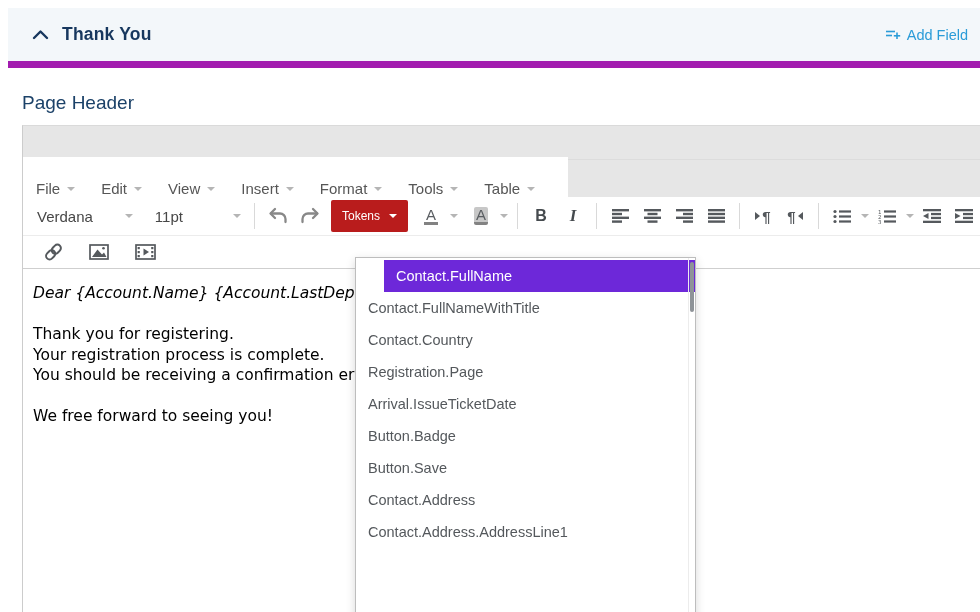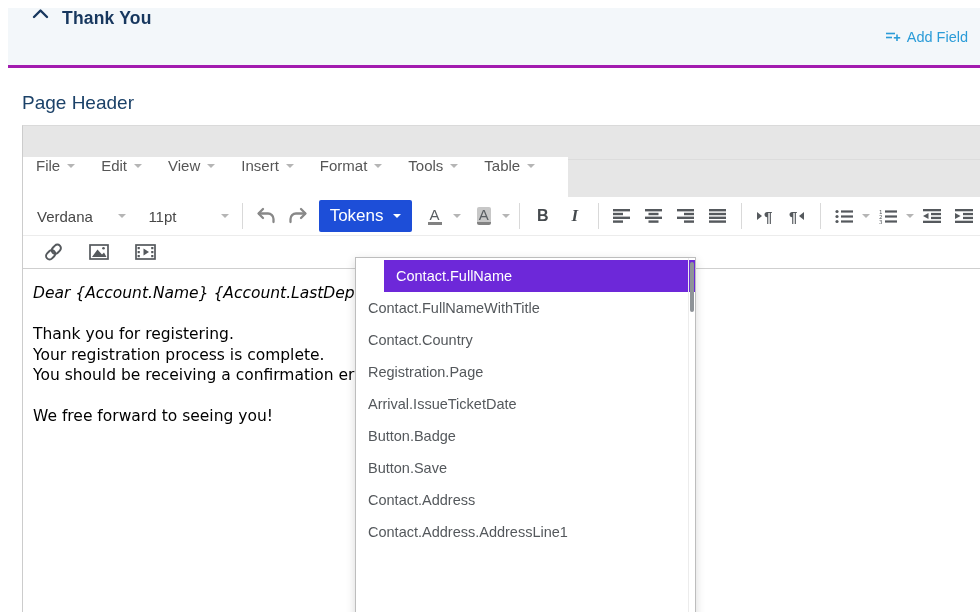--- a/index.html
+++ b/index.html
@@ -5,22 +5,22 @@
   * { margin:0; padding:0; box-sizing:border-box; }
   html,body { width:980px; height:612px; }
   body {
     position:relative; overflow:hidden; background:#fff;
     font-family:"Liberation Sans", sans-serif;
   }
 
   
   .header-panel {
     position:absolute; left:8px; top:8px; right:0; height:60px;
-    background:#f3f7fa; border-bottom:3px solid #a21caf;
-    display:flex; align-items:flex-start;
+    background:#f3f7fa; border-bottom:7px solid #a21caf;
+    display:flex; align-items:center;
   }
   .chevron-btn { margin-left:24px; display:flex; align-items:center; cursor:pointer; }
   .panel-title {
     margin-left:13px; color:#17375e; font-size:17.5px; font-weight:600; letter-spacing:.2px;
   }
   .add-field {
     position:absolute; right:12px; top:0; height:100%;
     display:flex; align-items:center; gap:6px;
     color:#2b9cd8; font-size:14.5px; font-weight:500; cursor:pointer;
   }
@@ -33,21 +33,21 @@
 
   
   .editor {
     position:absolute; left:22px; top:125px; right:0; bottom:0;
     border-left:1px solid #ccc; border-top:1px solid #dadada; background:#fff;
   }
   .ed-header { position:absolute; top:0; left:0; right:0; height:71px; background:#e6e6e6; }
   .ed-header-divider { position:absolute; top:33px; left:0; right:0; height:1px; background:#dcdcdc; }
   .menubar {
     position:absolute; left:0; top:31px; height:40px; width:545px; background:#fff;
-    display:flex; align-items:flex-start; padding-left:13px;
+    display:flex; align-items:flex-end; padding-left:13px;
   }
   .menu-item {
     display:flex; align-items:center; margin-right:26px;
     color:#565656; font-size:15px; cursor:pointer;
   }
   .caret {
     width:0; height:0; border-left:4px solid transparent; border-right:4px solid transparent;
     border-top:4.5px solid #b5b5b5; display:inline-block;
   }
   .menu-item .caret { margin-left:7px; }
@@ -61,23 +61,23 @@
     color:#474747; font-size:15px; cursor:pointer; height:32px; padding:0 6px;
   }
   .combo-font { width:130px;text-align:center; }
   .combo-size { width:118px; margin-left:10px; }
   .sep { width:1px; height:26px; background:#d9d9d9; margin:0 7px; flex:none; }
   .tbtn {
     min-width:30px; height:32px; display:flex; align-items:center; justify-content:center;
     color:#5a5e62; cursor:pointer; flex:none; margin:0 1px;
   }
   .tokens-btn {
-    background:#1d4ed8; color:#fff; height:32px; padding:0 11px; margin-left:5px;
+    background:#b91c1c; color:#fff; height:32px; padding:0 11px; margin-left:5px;
     display:flex; align-items:center; gap:9px; border-radius:2px;
-    font-size:17px; cursor:pointer; flex:none;
+    font-size:12px; cursor:pointer; flex:none;
   }
   .tokens-btn .caret { border-top-color:#fff; }
   .split-caret { width:16px; display:flex; justify-content:center; cursor:pointer; }
   .letterA { font-size:15px; line-height:1.05; border-bottom:3px solid #828282; padding:0 2px; color:#5a5e62; }
   .back-swatch { background:#c7c7c7; border-radius:2px; }
   .bold-b { font-weight:700; font-size:16px; color:#454a4e; }
   .italic-i { font-family:"Liberation Serif", serif; font-style:italic; font-weight:600; font-size:17px; color:#454a4e; }
   .tri-r { width:0; height:0; border-top:4px solid transparent; border-bottom:4px solid transparent; border-left:5px solid #55595d; margin-right:2px; }
   .tri-l { width:0; height:0; border-top:4px solid transparent; border-bottom:4px solid transparent; border-right:5px solid #55595d; margin-left:2px; }
   .pilcrow { font-size:15px; color:#55595d; font-weight:600; }

